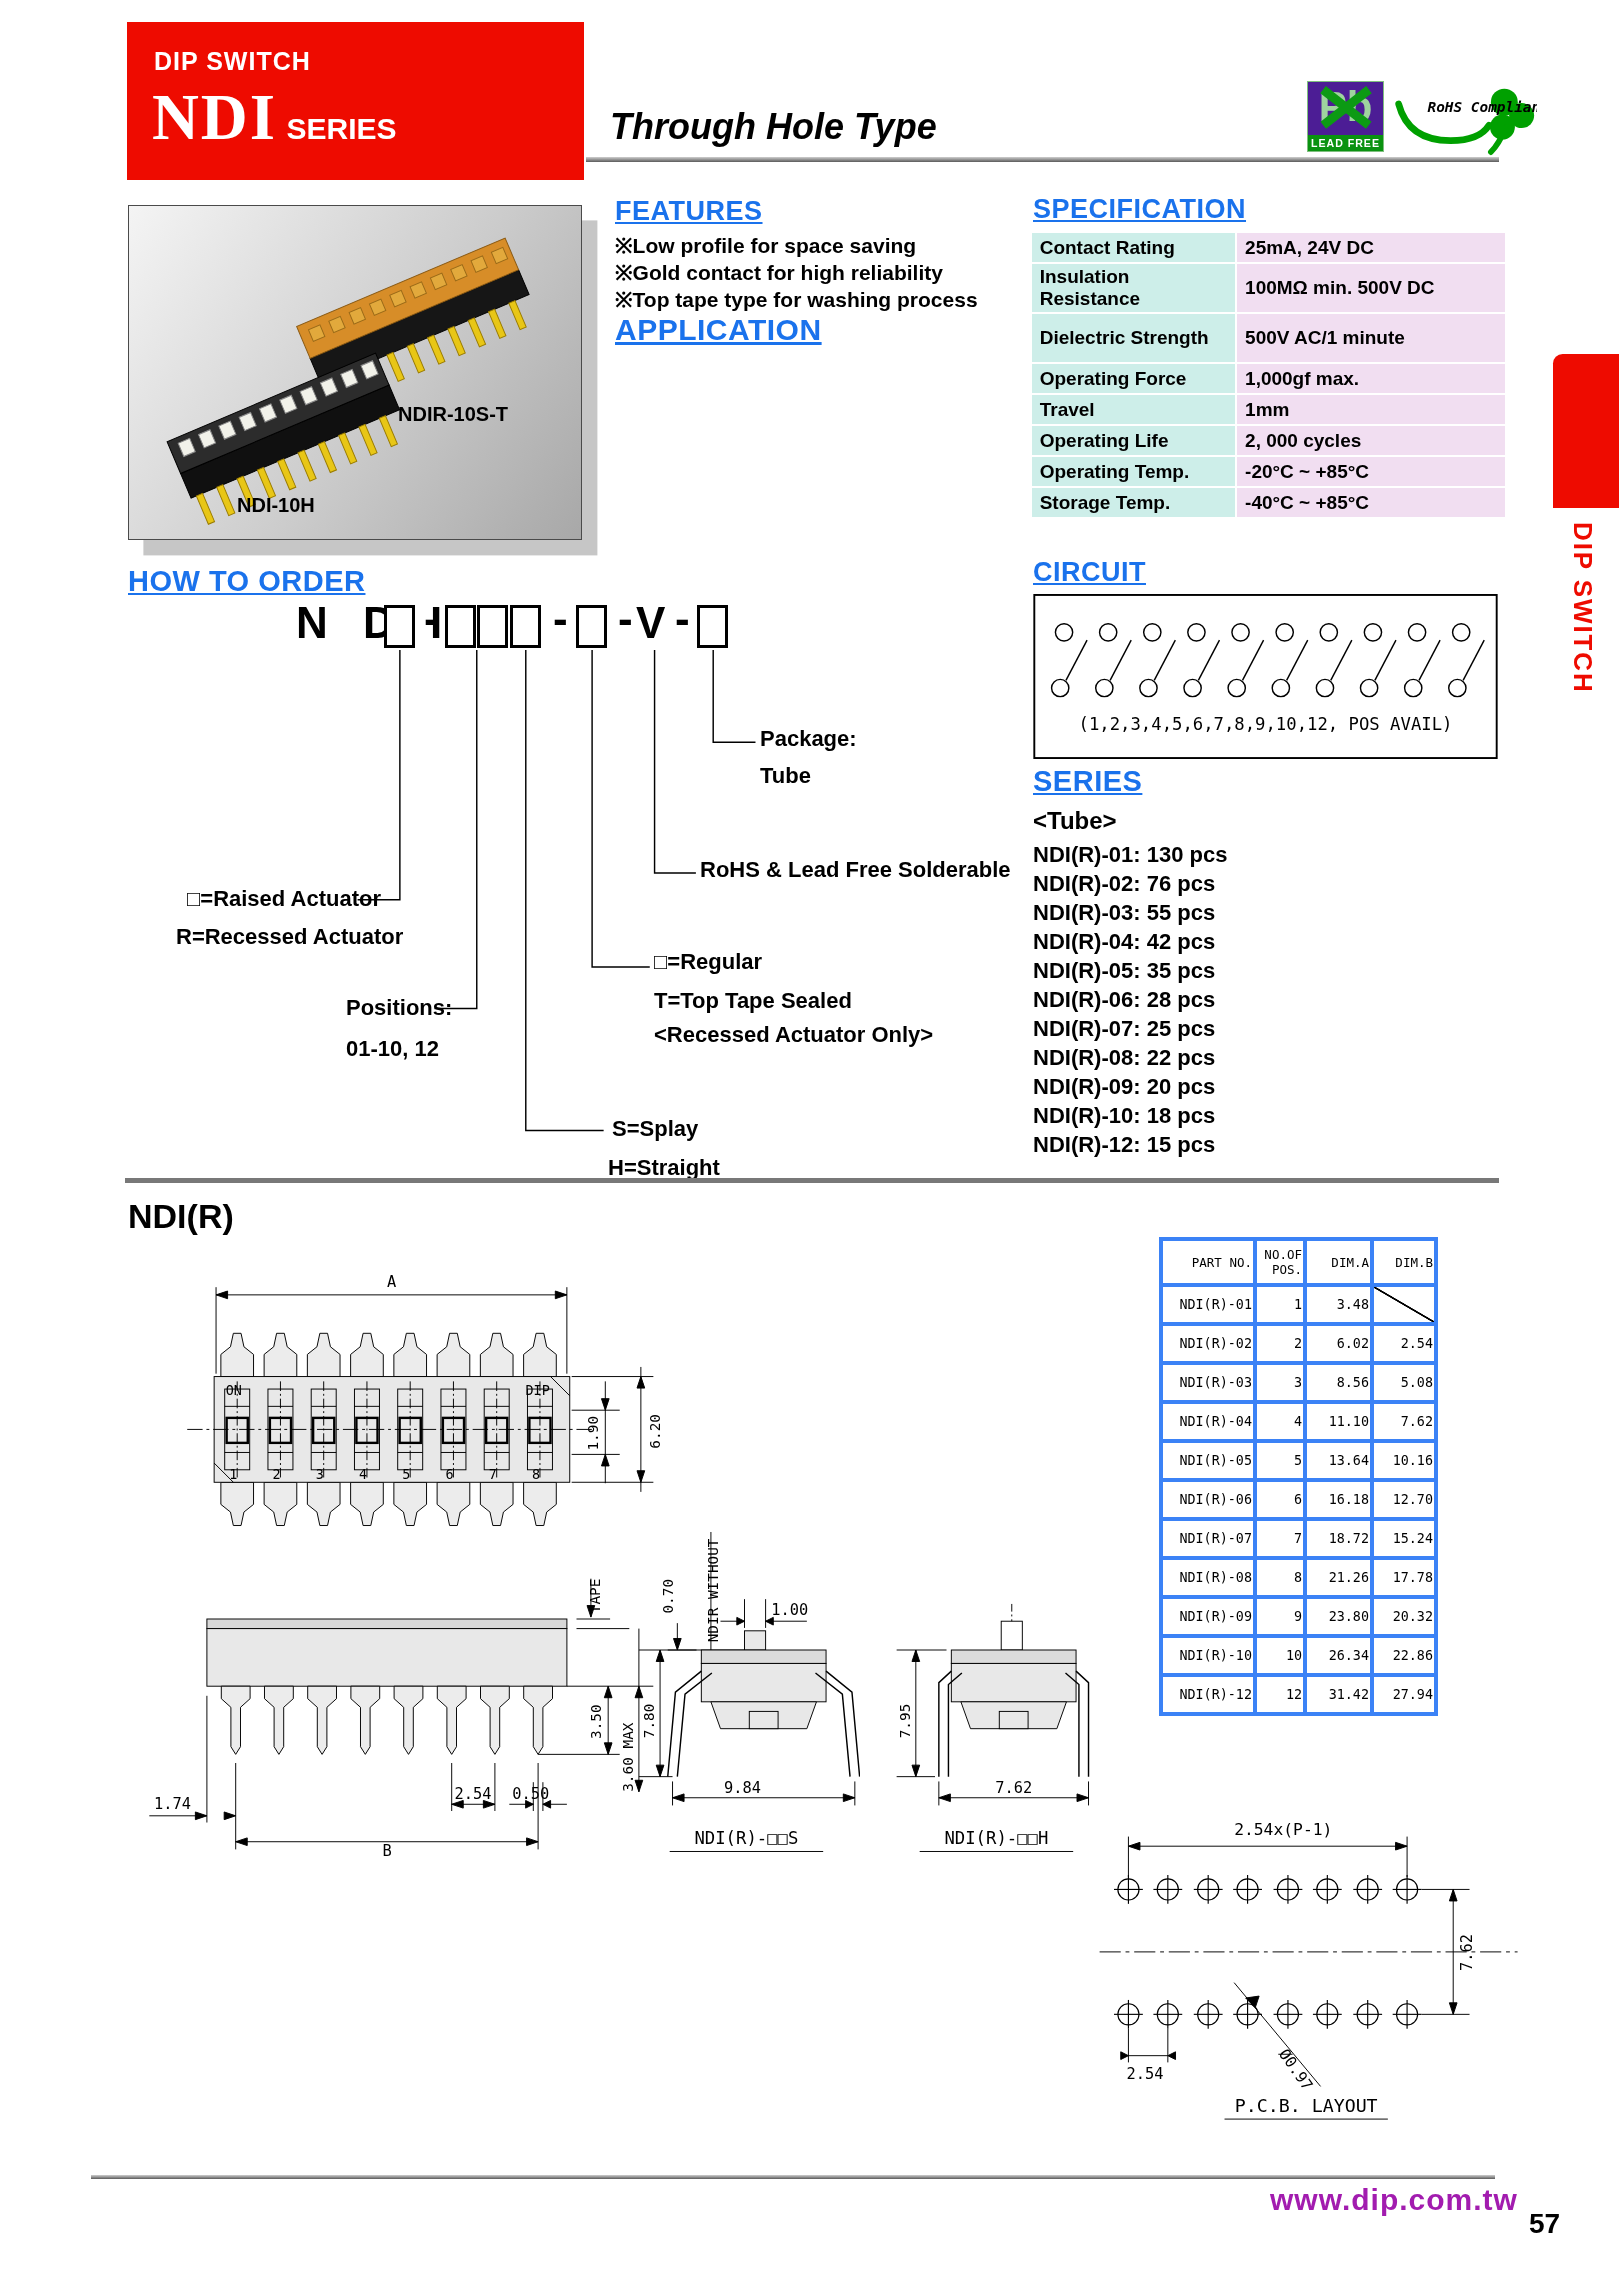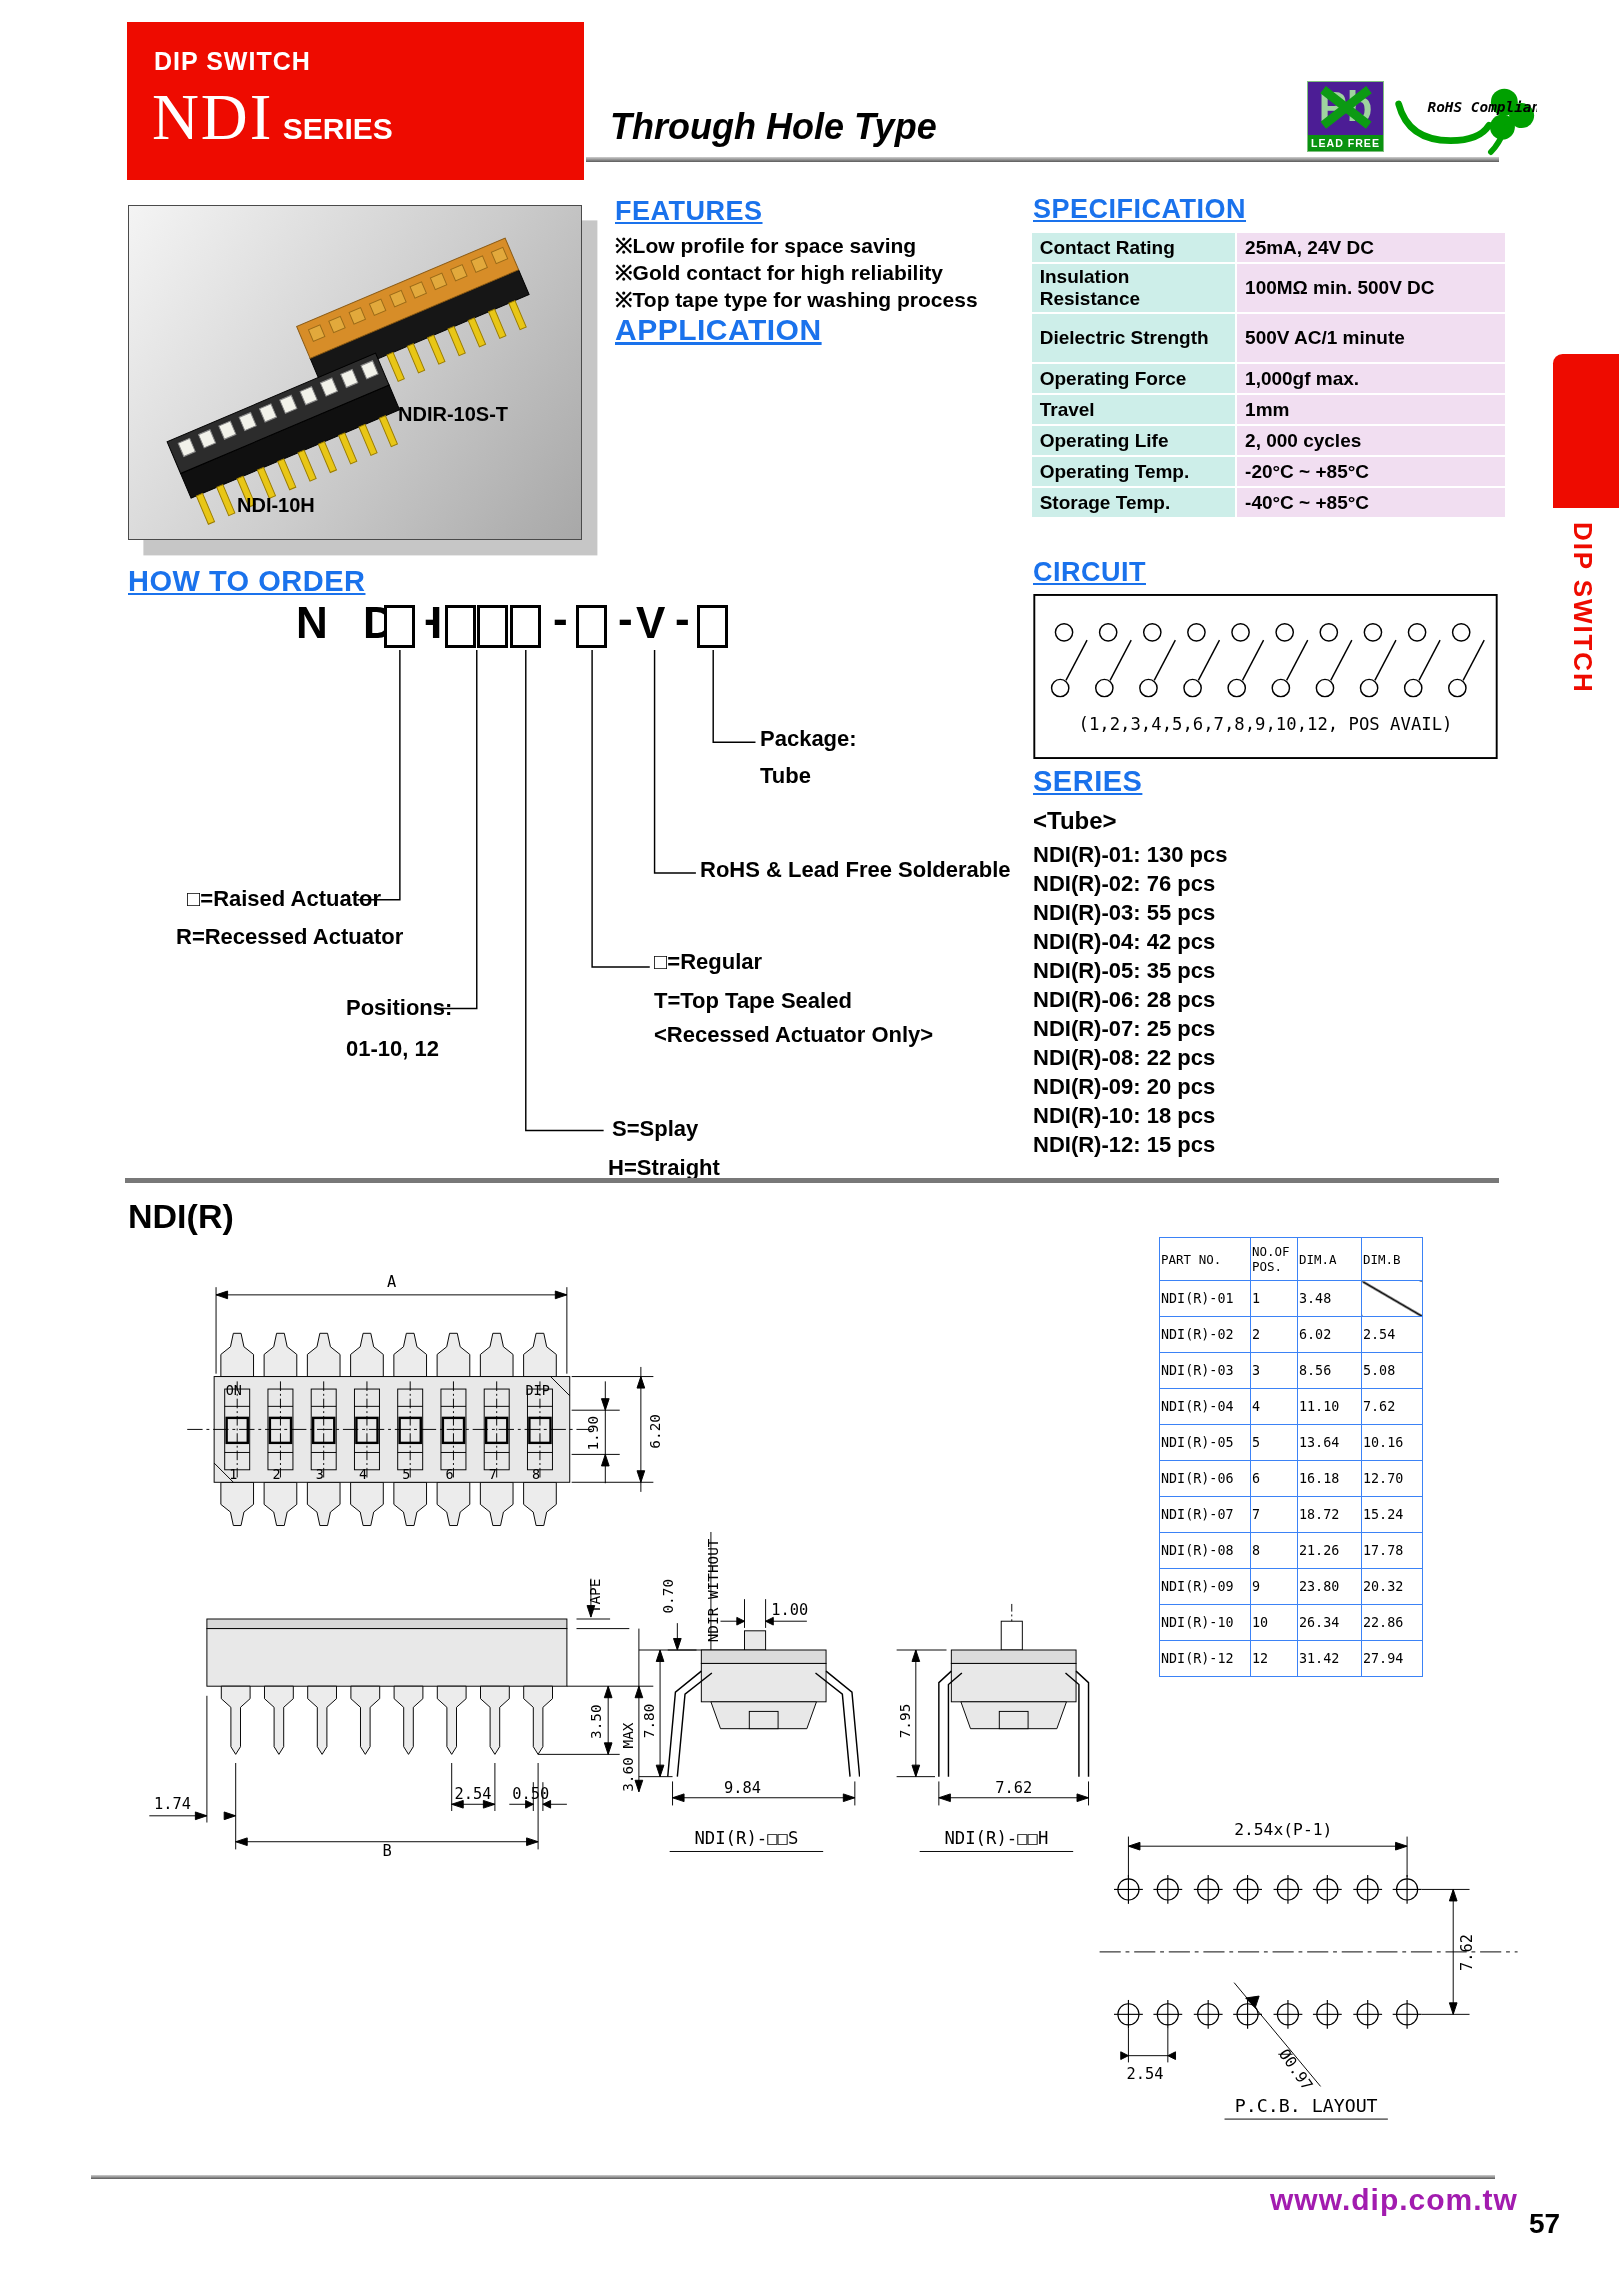--- a/index.html
+++ b/index.html
@@ -3,21 +3,21 @@
 <meta charset="utf-8">
 <style>
   html,body{margin:0;padding:0;background:#fff;}
   .page{position:relative;width:1620px;height:2278px;background:#fff;overflow:hidden;
         font-family:"Liberation Sans",sans-serif;color:#000;}
   .abs{position:absolute;}
   
   .red-block{left:127px;top:22px;width:457px;height:158px;background:#ee0b00;}
   .cat-label{left:27px;top:25px;color:#fff;font-size:25px;font-weight:bold;letter-spacing:1px;}
   .series-row{left:25px;top:58px;color:#fff;white-space:nowrap;}
-  .series-big{font-size:65px;font-weight:normal;font-family:"Liberation Serif",serif;letter-spacing:1.9px;}
+  .series-big{font-size:65px;font-weight:bold;font-family:"Liberation Serif",serif;letter-spacing:1.9px;}
   .series-suffix{font-size:30px;font-weight:bold;margin-left:9.6px;}
   .subtitle{left:610px;top:106px;font-size:36px;font-weight:bold;font-style:italic;}
   .hline{height:4.8px;background:linear-gradient(#cfcfcf,#5a5a5a);}
   
   .pb-badge{left:1307px;top:81px;width:75px;height:69px;background:#4c1d95;border:1px solid #7fbf7f;}
   .pb-text{left:0;top:1.9px;width:75px;text-align:center;font-size:42px;font-weight:bold;color:#9fd49f;line-height:46px;}
   .pb-x1,.pb-x2{left:8.6px;top:21px;width:58px;height:8.6px;background:#0c9a14;}
   .pb-x1{transform:rotate(38deg);}
   .pb-x2{transform:rotate(-38deg);}
   .pb-bar{left:0;bottom:0;width:75px;height:16.3px;background:#0a9210;color:#fff;
@@ -41,21 +41,21 @@
   .codechar{position:absolute;font-size:44px;font-weight:bold;white-space:nowrap;}
   .callout{position:absolute;font-size:22px;font-weight:bold;white-space:nowrap;}
   
   .pkg-item{font-size:22px;font-weight:bold;line-height:29px;white-space:nowrap;}
   
   .side-tab{left:1553px;top:354px;width:66px;height:154px;background:#ee0b00;border-radius:9.6px 0 0 0;}
   .side-tab-text{left:1598px;top:522px;transform:rotate(90deg);transform-origin:left top;
                  color:#ee0b00;font-size:26px;font-weight:bold;letter-spacing:1.9px;white-space:nowrap;}
   
   .dim-table{border-collapse:collapse;font-family:"DejaVu Sans Mono",monospace;}
-  .dim-table th,.dim-table td{border:1px solid #3b82f6;text-align:left;font-weight:normal;}
+  .dim-table th,.dim-table td{border:4px solid #3b82f6;text-align:right;font-weight:normal;}
   .dim-table th{font-size:12.5px;height:40px;}
   .dim-table td{font-size:13.4px;height:33px;}
   .diag{background:linear-gradient(to top right,#fff 48%,#000 49%,#000 51%,#fff 52%);}
   .sec-title{font-size:34px;font-weight:bold;}
   .footer-site{color:#a21caf;font-size:30px;font-weight:bold;letter-spacing:1px;}
   .footer-page{font-size:28px;font-weight:bold;}
   svg text{font-family:"DejaVu Sans Mono",monospace;fill:#000;}
 </style>
 </head>
 <body>

